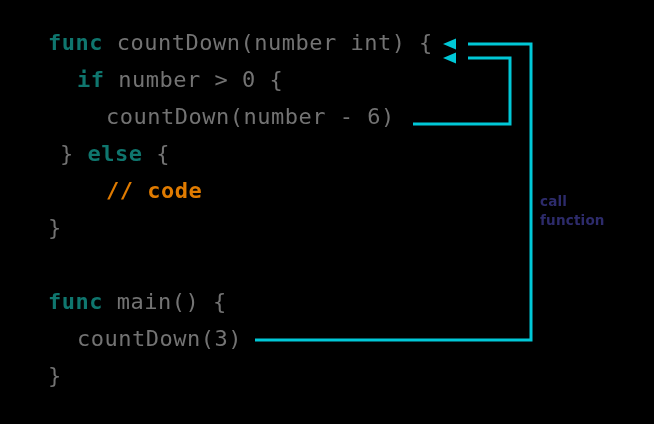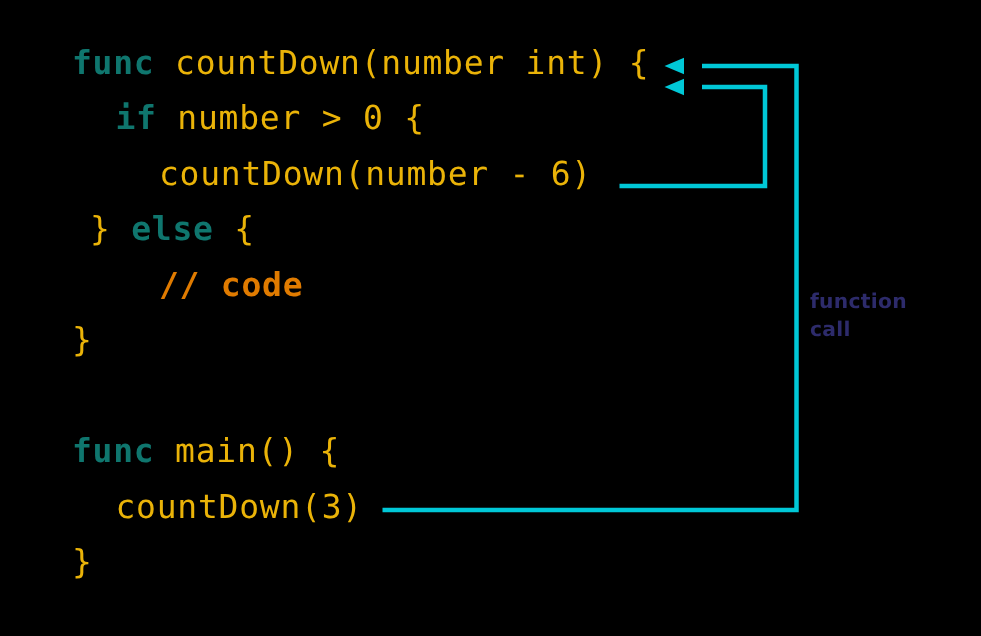--- a/index.html
+++ b/index.html
@@ -21,21 +21,21 @@
     position: absolute;
     white-space: pre;
     font-family: "DejaVu Sans Mono", monospace;
     font-size: 22px;
     letter-spacing: 0.5px;
     color: #5a5a5a;
     line-height: 1;
   }
   .kw   { color: #0f766e; font-weight: 700; }
   .cmt  { color: #e07b00; font-weight: bold; }
-  .pl   { color: #eab308; }
+  .pl   { color: #737373; }
 
   
   .annot {
     position: absolute;
     font-family: "DejaVu Sans", sans-serif;
     font-size: 13.5px;
     font-weight: 700;
     color: #2d2b6b;
     line-height: 19px;
     white-space: pre;
@@ -74,16 +74,16 @@
       <div class="code-line" style="left: 60px; top: 143px;"><span class="pl">} </span><span class="kw">else</span><span class="pl"> {</span></div>
       <div class="code-line" style="left: 106px; top: 180px;"><span class="cmt">// code</span></div>
       <div class="code-line" style="left: 48px; top: 217px;"><span class="pl">}</span></div>
       <div class="code-line" style="left: 48px; top: 291px;"><span class="kw">func</span><span class="pl"> main() {</span></div>
       <div class="code-line" style="left: 77px; top: 328px;"><span class="pl">countDown(3)</span></div>
       <div class="code-line" style="left: 48px; top: 365px;"><span class="pl">}</span></div>
     </div>
 
   <div id="annotation-layer">
       <div class="annot" style="left: 421px; top: 131px;"></div>
-      <div class="annot" style="left: 540px; top: 192px;"><div>function</div><div>call</div></div>
+      <div class="annot" style="left: 540px; top: 192px;"><div>call</div><div>function</div></div>
     </div>
 
 </div>
 
 </body></html>

